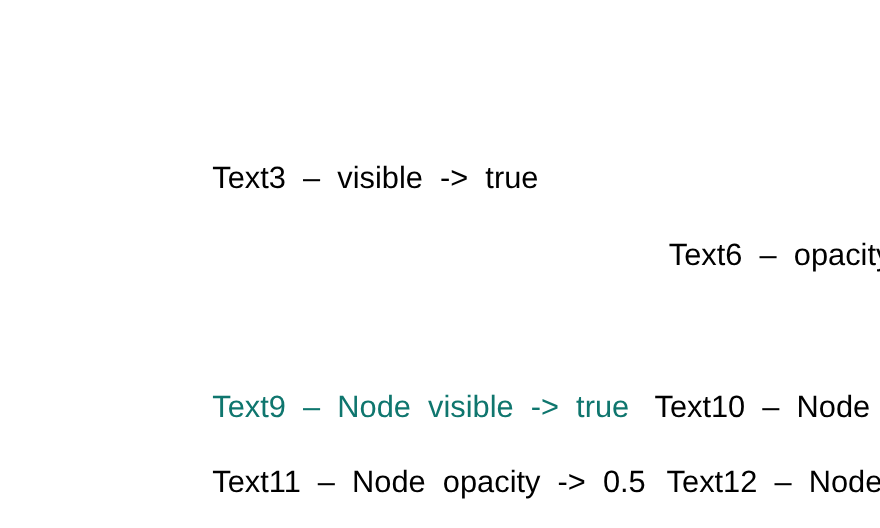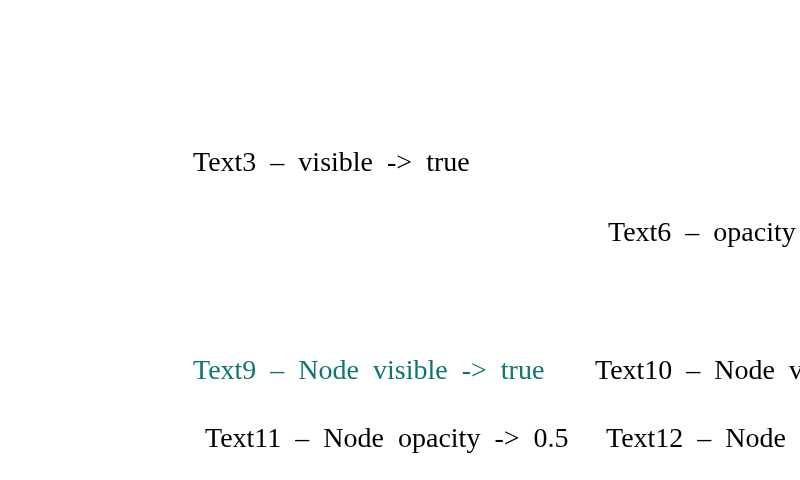--- a/index.html
+++ b/index.html
@@ -15,33 +15,33 @@
     position: relative;
     width: 800px;
     height: 480px;
     background: #ffffff;
     overflow: hidden;
   }
   .text-label {
     position: absolute;
     white-space: pre;
     color: #000000;
-    font-family: Liberation Serif, serif;
+    font-family: Liberation Sans, sans-serif;
     font-size: 28px;
     font-weight: 400;
     line-height: 34px;
     letter-spacing: 0px;
     background: transparent;
   }
   
   #label-text3  { left: 193px; top: 145px; }
   #label-text6  { left: 608px; top: 215px; }
   #label-text9  { left: 193px; top: 353px; }
   #label-text10 { left: 595px; top: 353px; }
-  #label-text11 { left: 193px; top: 421px; margin-left: 12px; }
+  #label-text11 { left: 193px; top: 421px; }
   #label-text12 { left: 606px; top: 421px; }
 </style>
 </head>
 <body>
 
 <div id="canvas" style="width: 800px; height: 480px; background: rgb(255, 255, 255);">
 
   <div class="text-label" id="label-text3" style="left: 193px; top: 145px; color: rgb(0, 0, 0);">Text3  –  visible  -&gt;  true</div>
 
   <div class="text-label" id="label-text6" style="left: 608px; top: 215px; color: rgb(0, 0, 0);">Text6  –  opacity  -&gt;  0.5</div>

